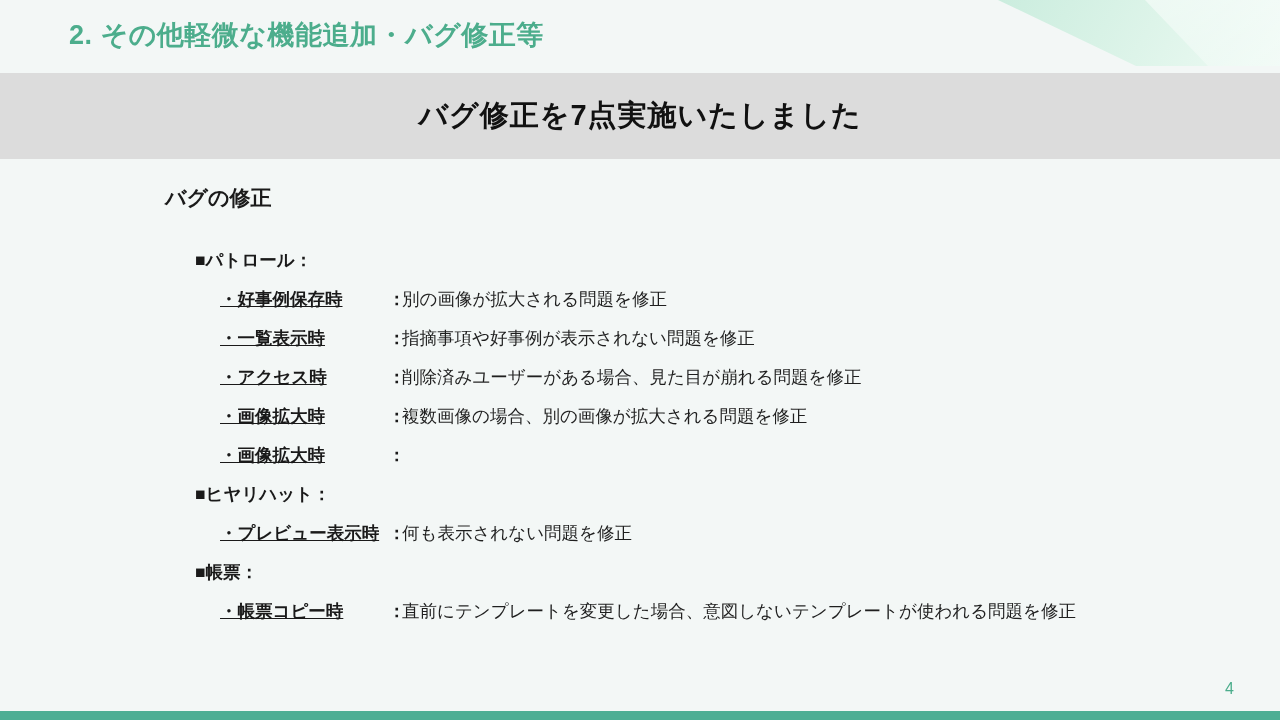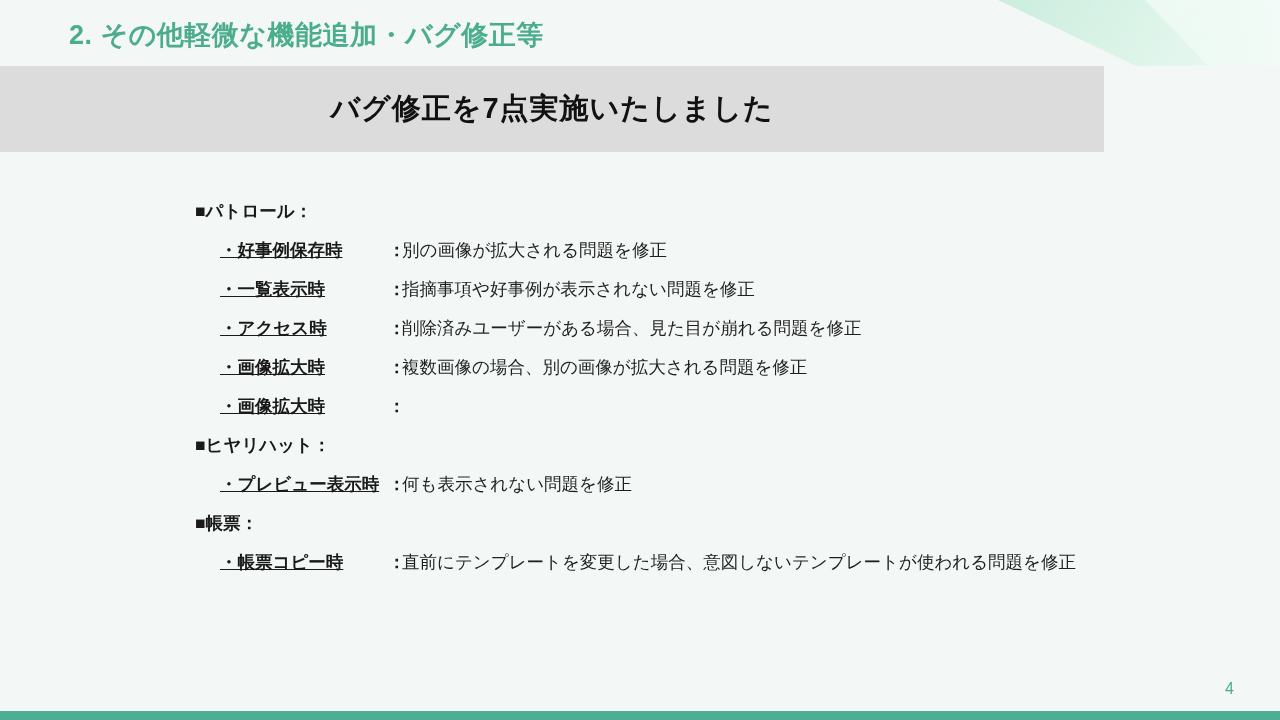--- a/index.html
+++ b/index.html
@@ -35,22 +35,22 @@
     font-size: 27px;
     font-weight: bold;
     color: #4cad8c;
     letter-spacing: 0.5px;
     z-index: 2;
     margin-left: 24px;
   }
 
   .banner {
     position: absolute;
-    left: 0; top: 66px;
-    width: 1104px; height: 86px;
+    left: 0; top: 73px;
+    width: 1280px; height: 86px;
     background: #dcdcdc;
     display: flex; align-items: center; justify-content: center;
   }
   .banner-title {
     font-size: 29px;
     font-weight: bold;
     color: #111111;
     letter-spacing: 1px;
   }
 
@@ -117,20 +117,21 @@
     <div class="tri-b"></div>
   </div>
 
   <div class="slide-title">2. その他軽微な機能追加・バグ修正等</div>
 
   <div class="banner">
     <div class="banner-title">バグ修正を7点実施いたしました</div>
   </div>
 
   <div class="content">
+    <div class="content-heading">バグの修正</div>
     <div class="rows">
 
       <div class="row section">
         <span>■パトロール：</span>
       </div>
 
       <div class="row item">
         <span class="item-label">・好事例保存時</span>
         <span class="item-colon">：</span>
         <span class="item-desc">別の画像が拡大される問題を修正</span>

